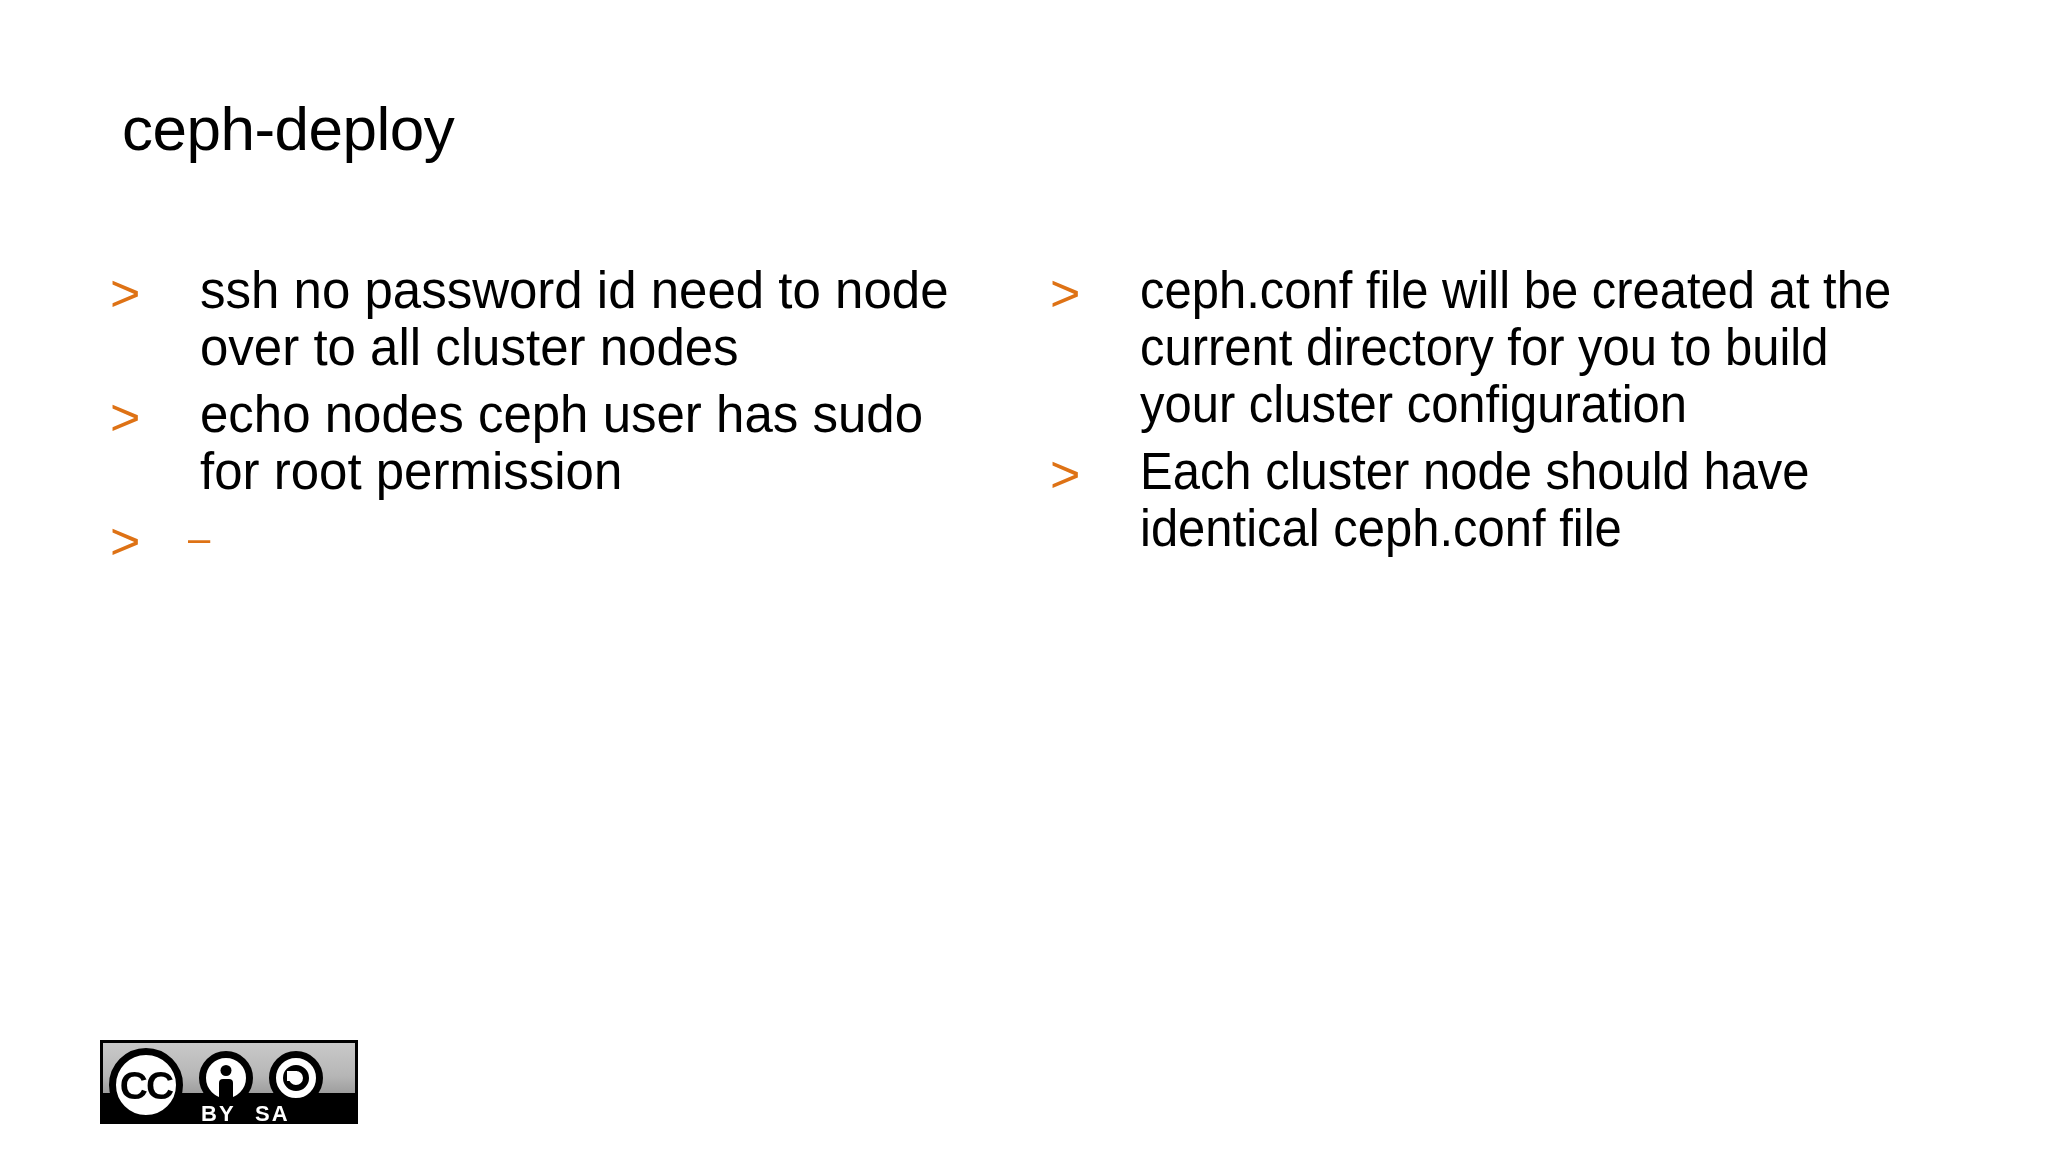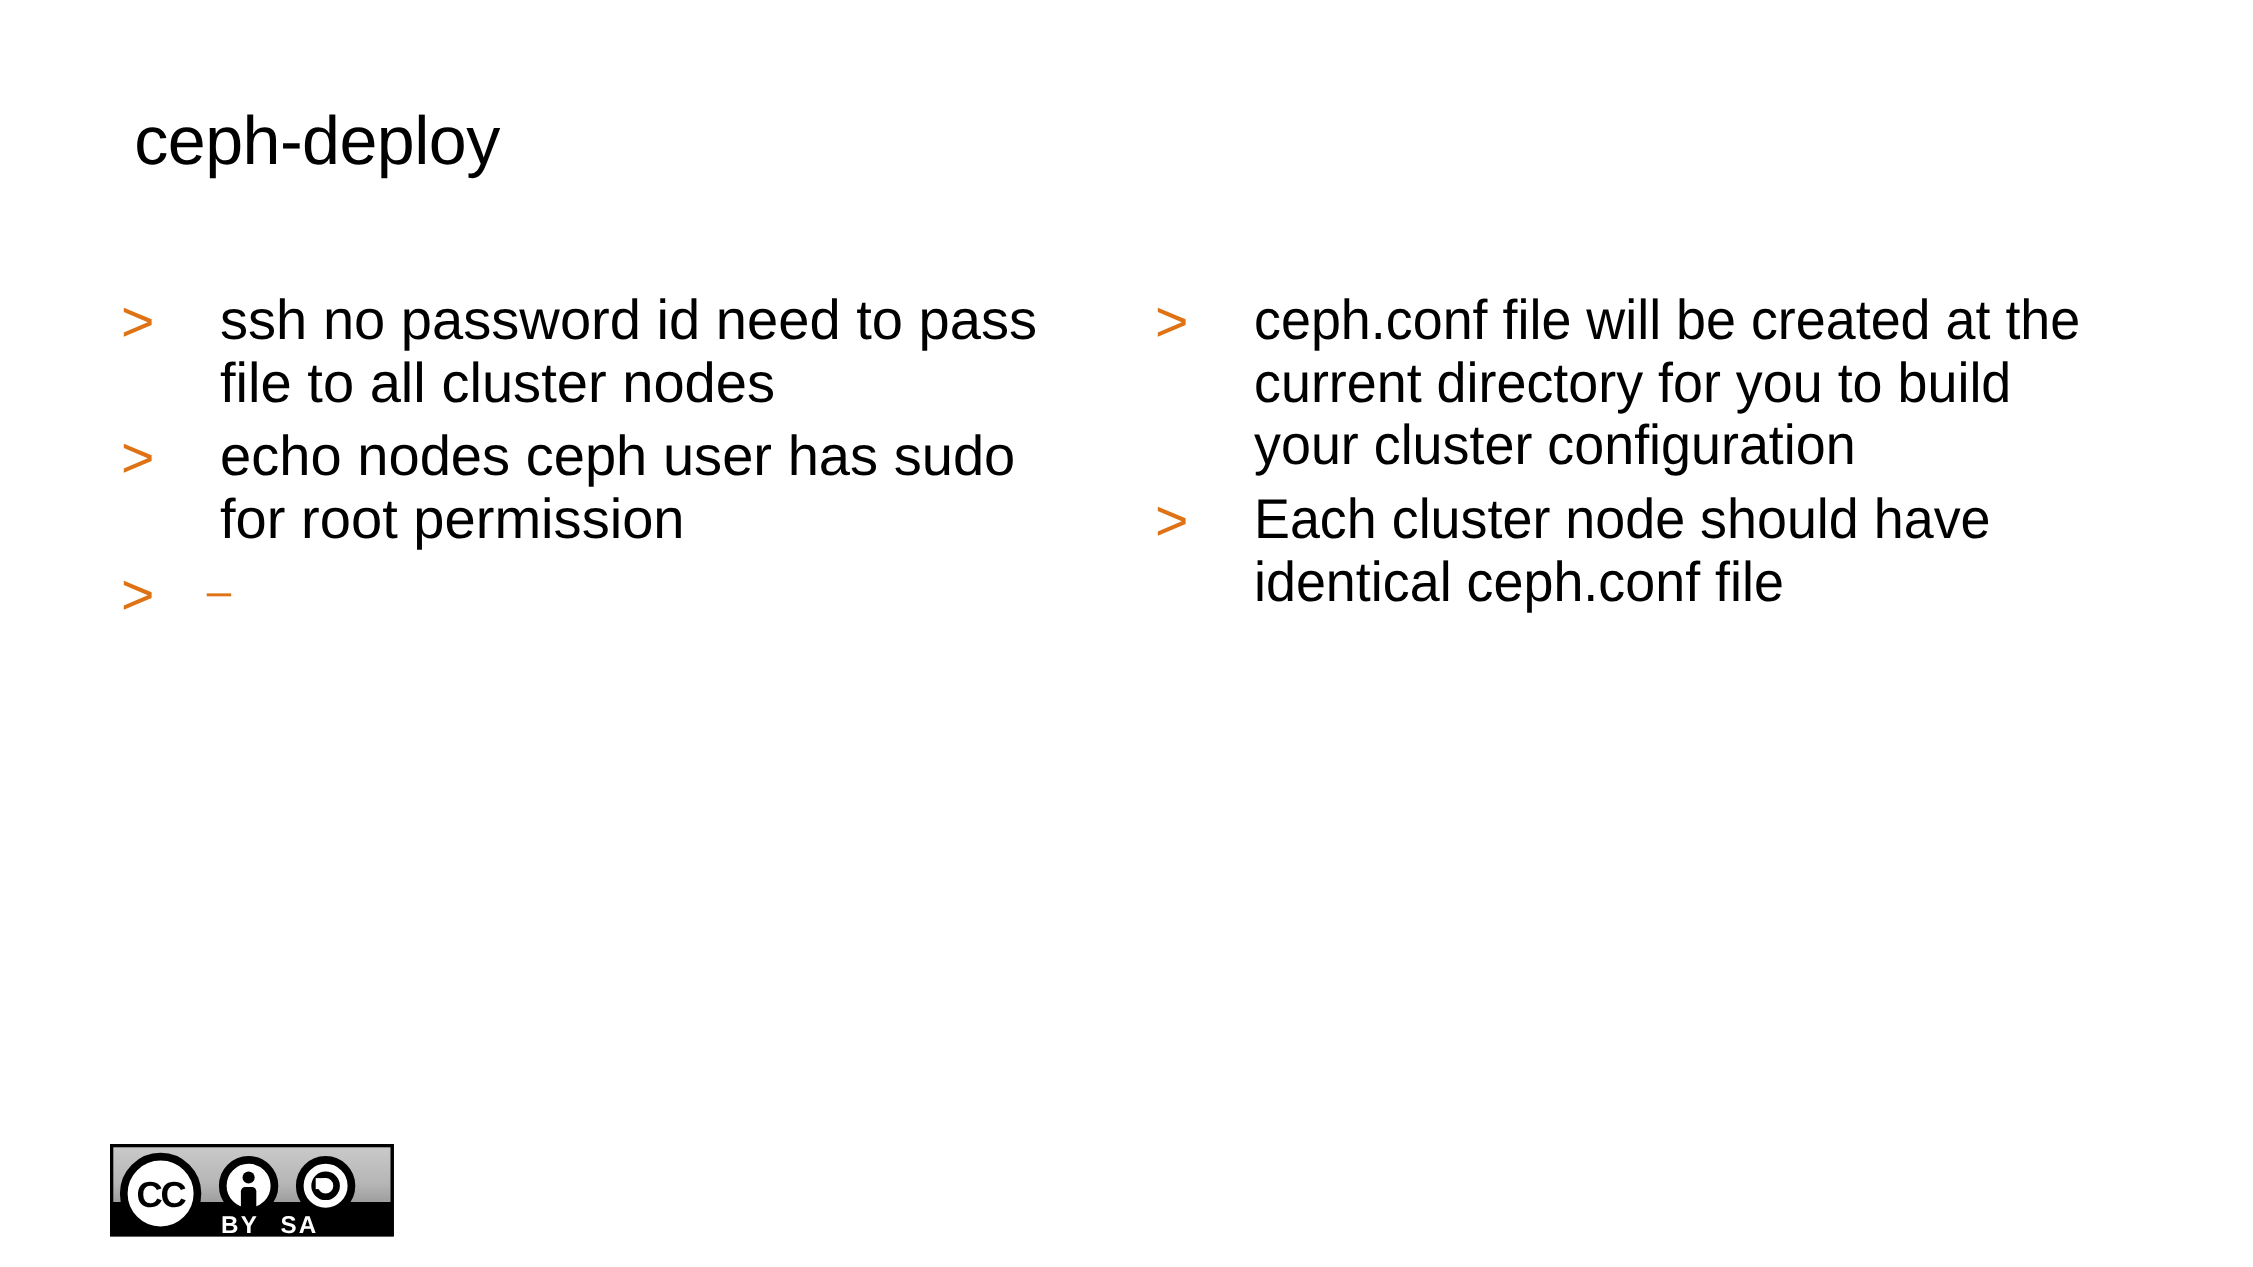--- a/index.html
+++ b/index.html
@@ -130,21 +130,21 @@
     align-items: center;
     justify-content: center;
   }
   .cc-main {
     left: 6px;
     top: 5px;
     width: 74px;
     height: 74px;
   }
   .cc-main-text {
-    font-size: 33px;
+    font-size: 39px;
     font-weight: bold;
     color: #000000;
     letter-spacing: -2px;
     line-height: 1;
     font-family: "Liberation Sans", sans-serif;
   }
   .cc-by {
     left: 96px;
     top: 8px;
     width: 54px;
@@ -211,21 +211,21 @@
 <div class="slide">
 
   <div class="slide-title">ceph-deploy</div>
 
   <div class="content">
 
     <div class="column column-left">
 
       <div class="bullet">
         <span class="bullet-marker">&gt;</span>
-        <span class="bullet-text">ssh no password id need to pass file to all cluster nodes</span>
+        <span class="bullet-text">ssh no password id need to node over to all cluster nodes</span>
       </div>
 
       <div class="bullet">
         <span class="bullet-marker">&gt;</span>
         <span class="bullet-text">echo nodes ceph user has sudo for root permission</span>
       </div>
 
       <div class="bullet">
         <span class="bullet-marker">&gt;</span>
       </div>

